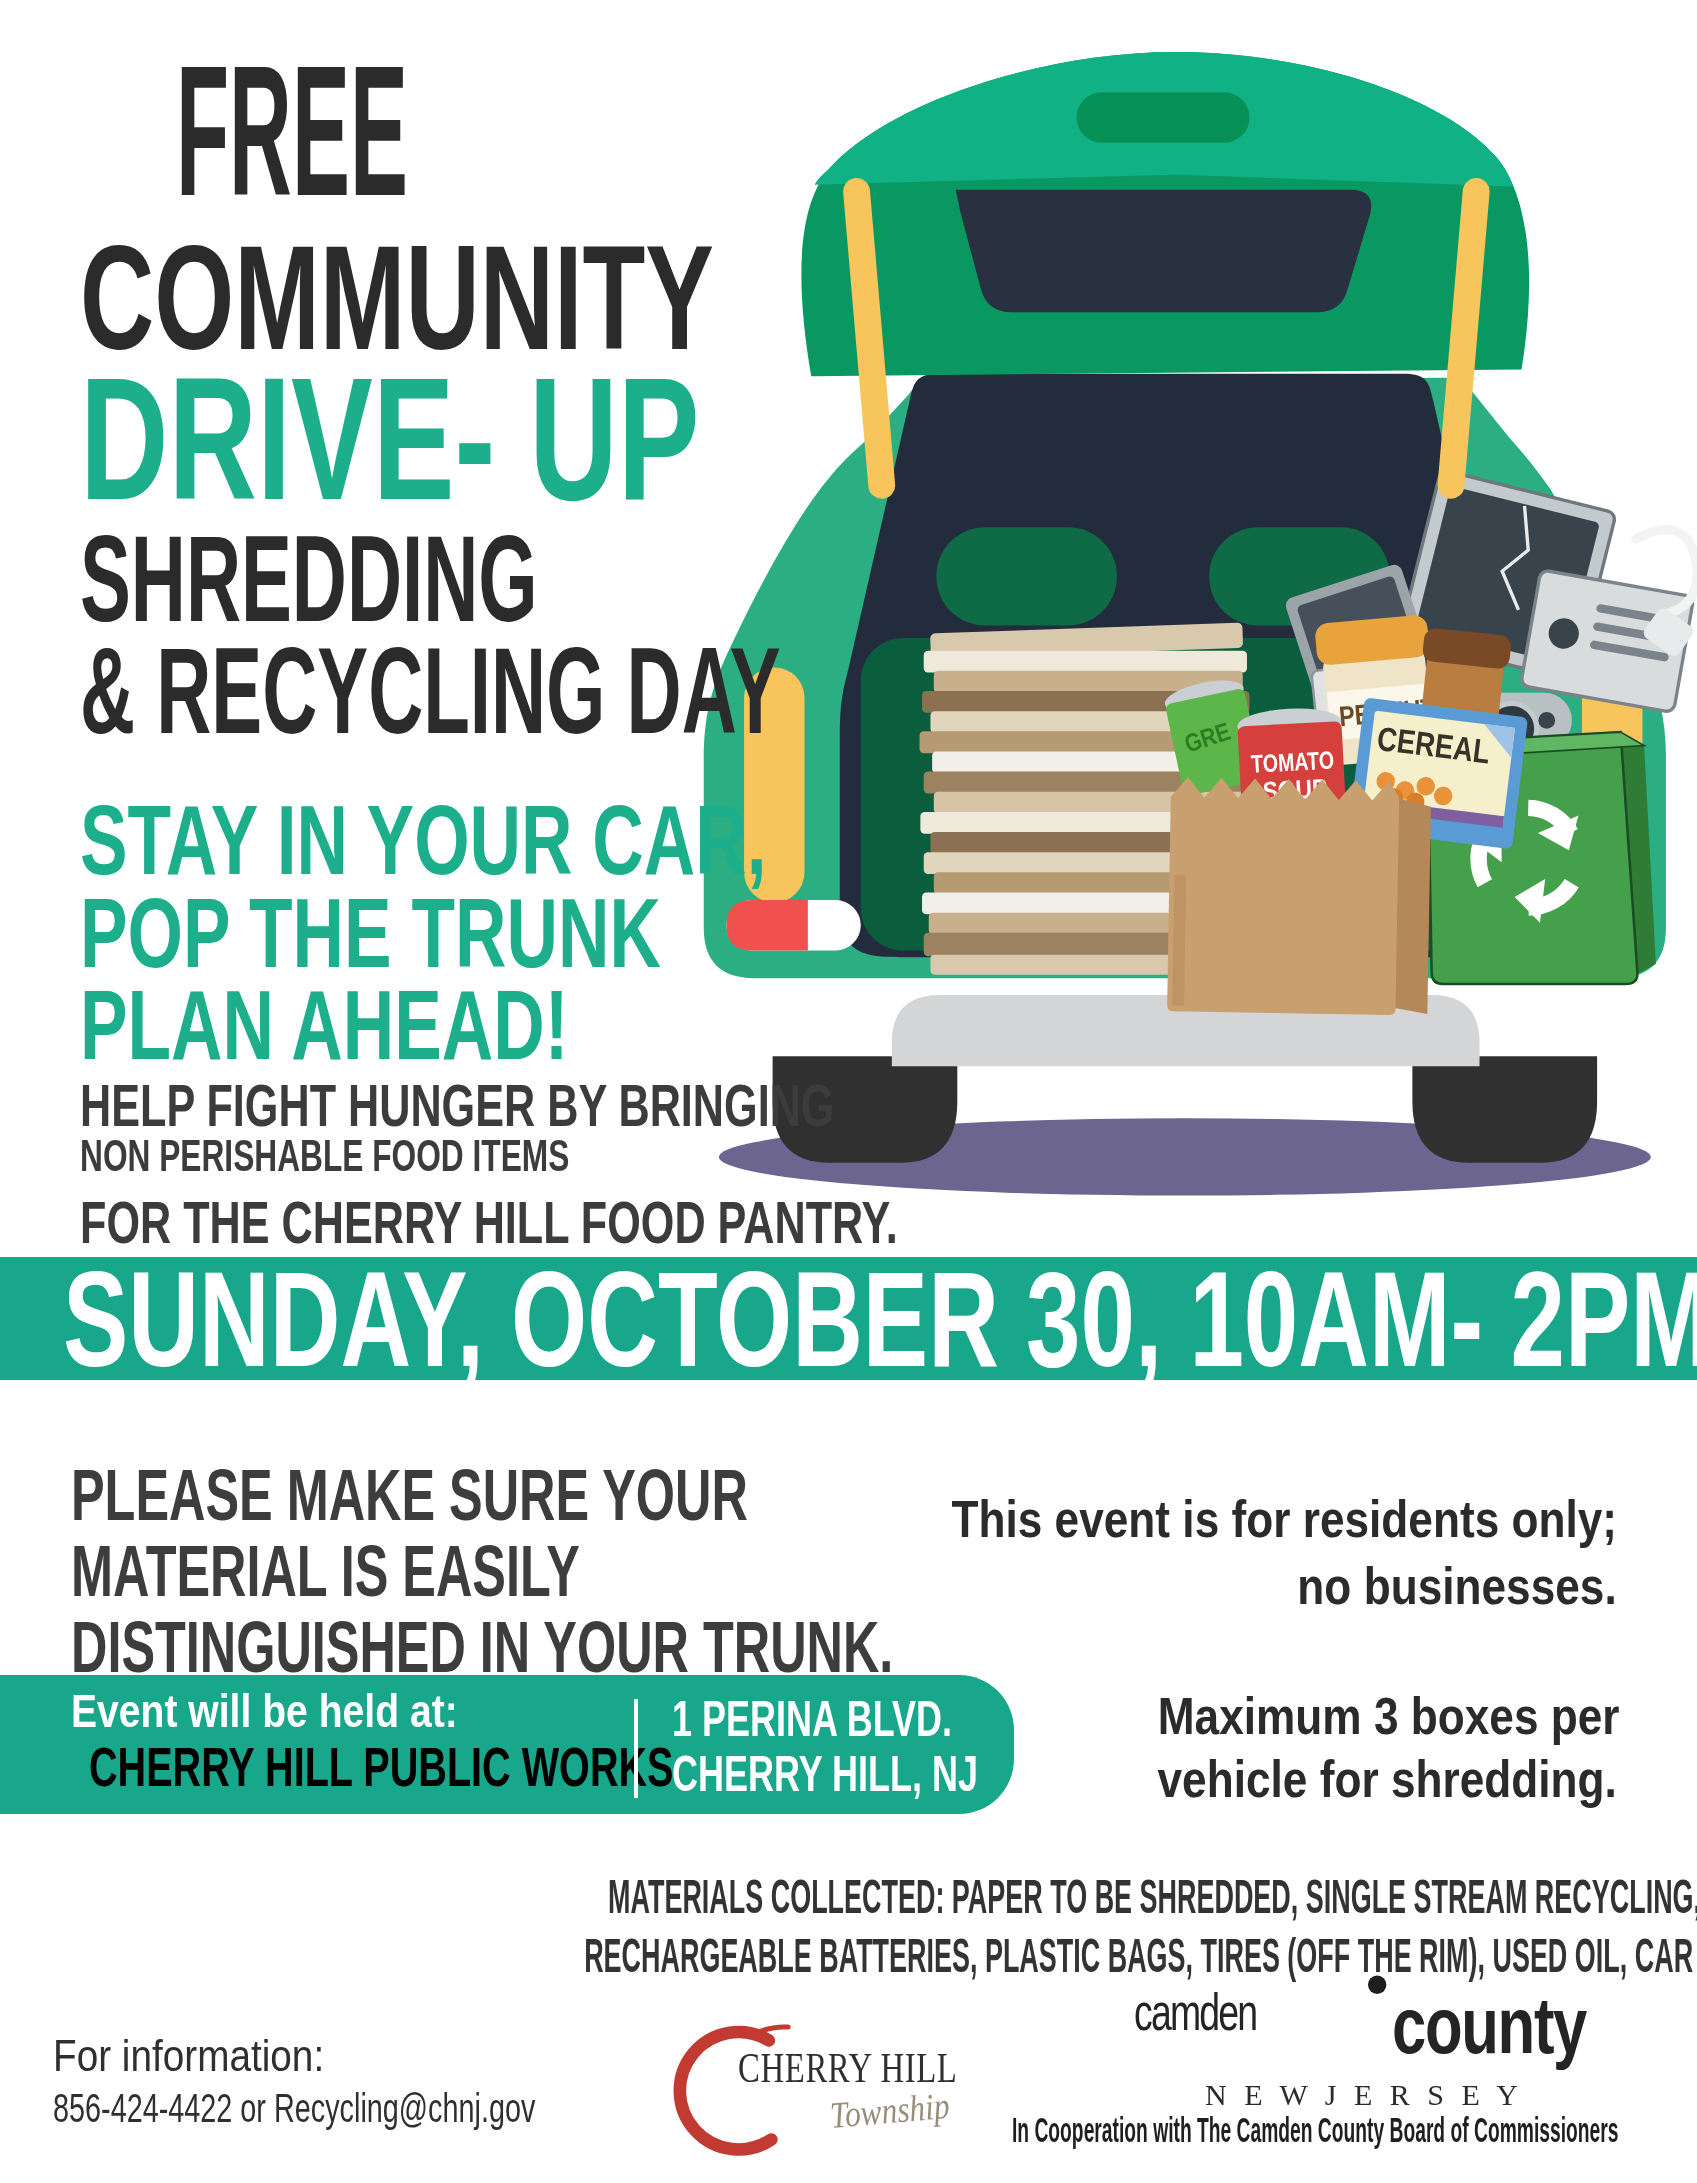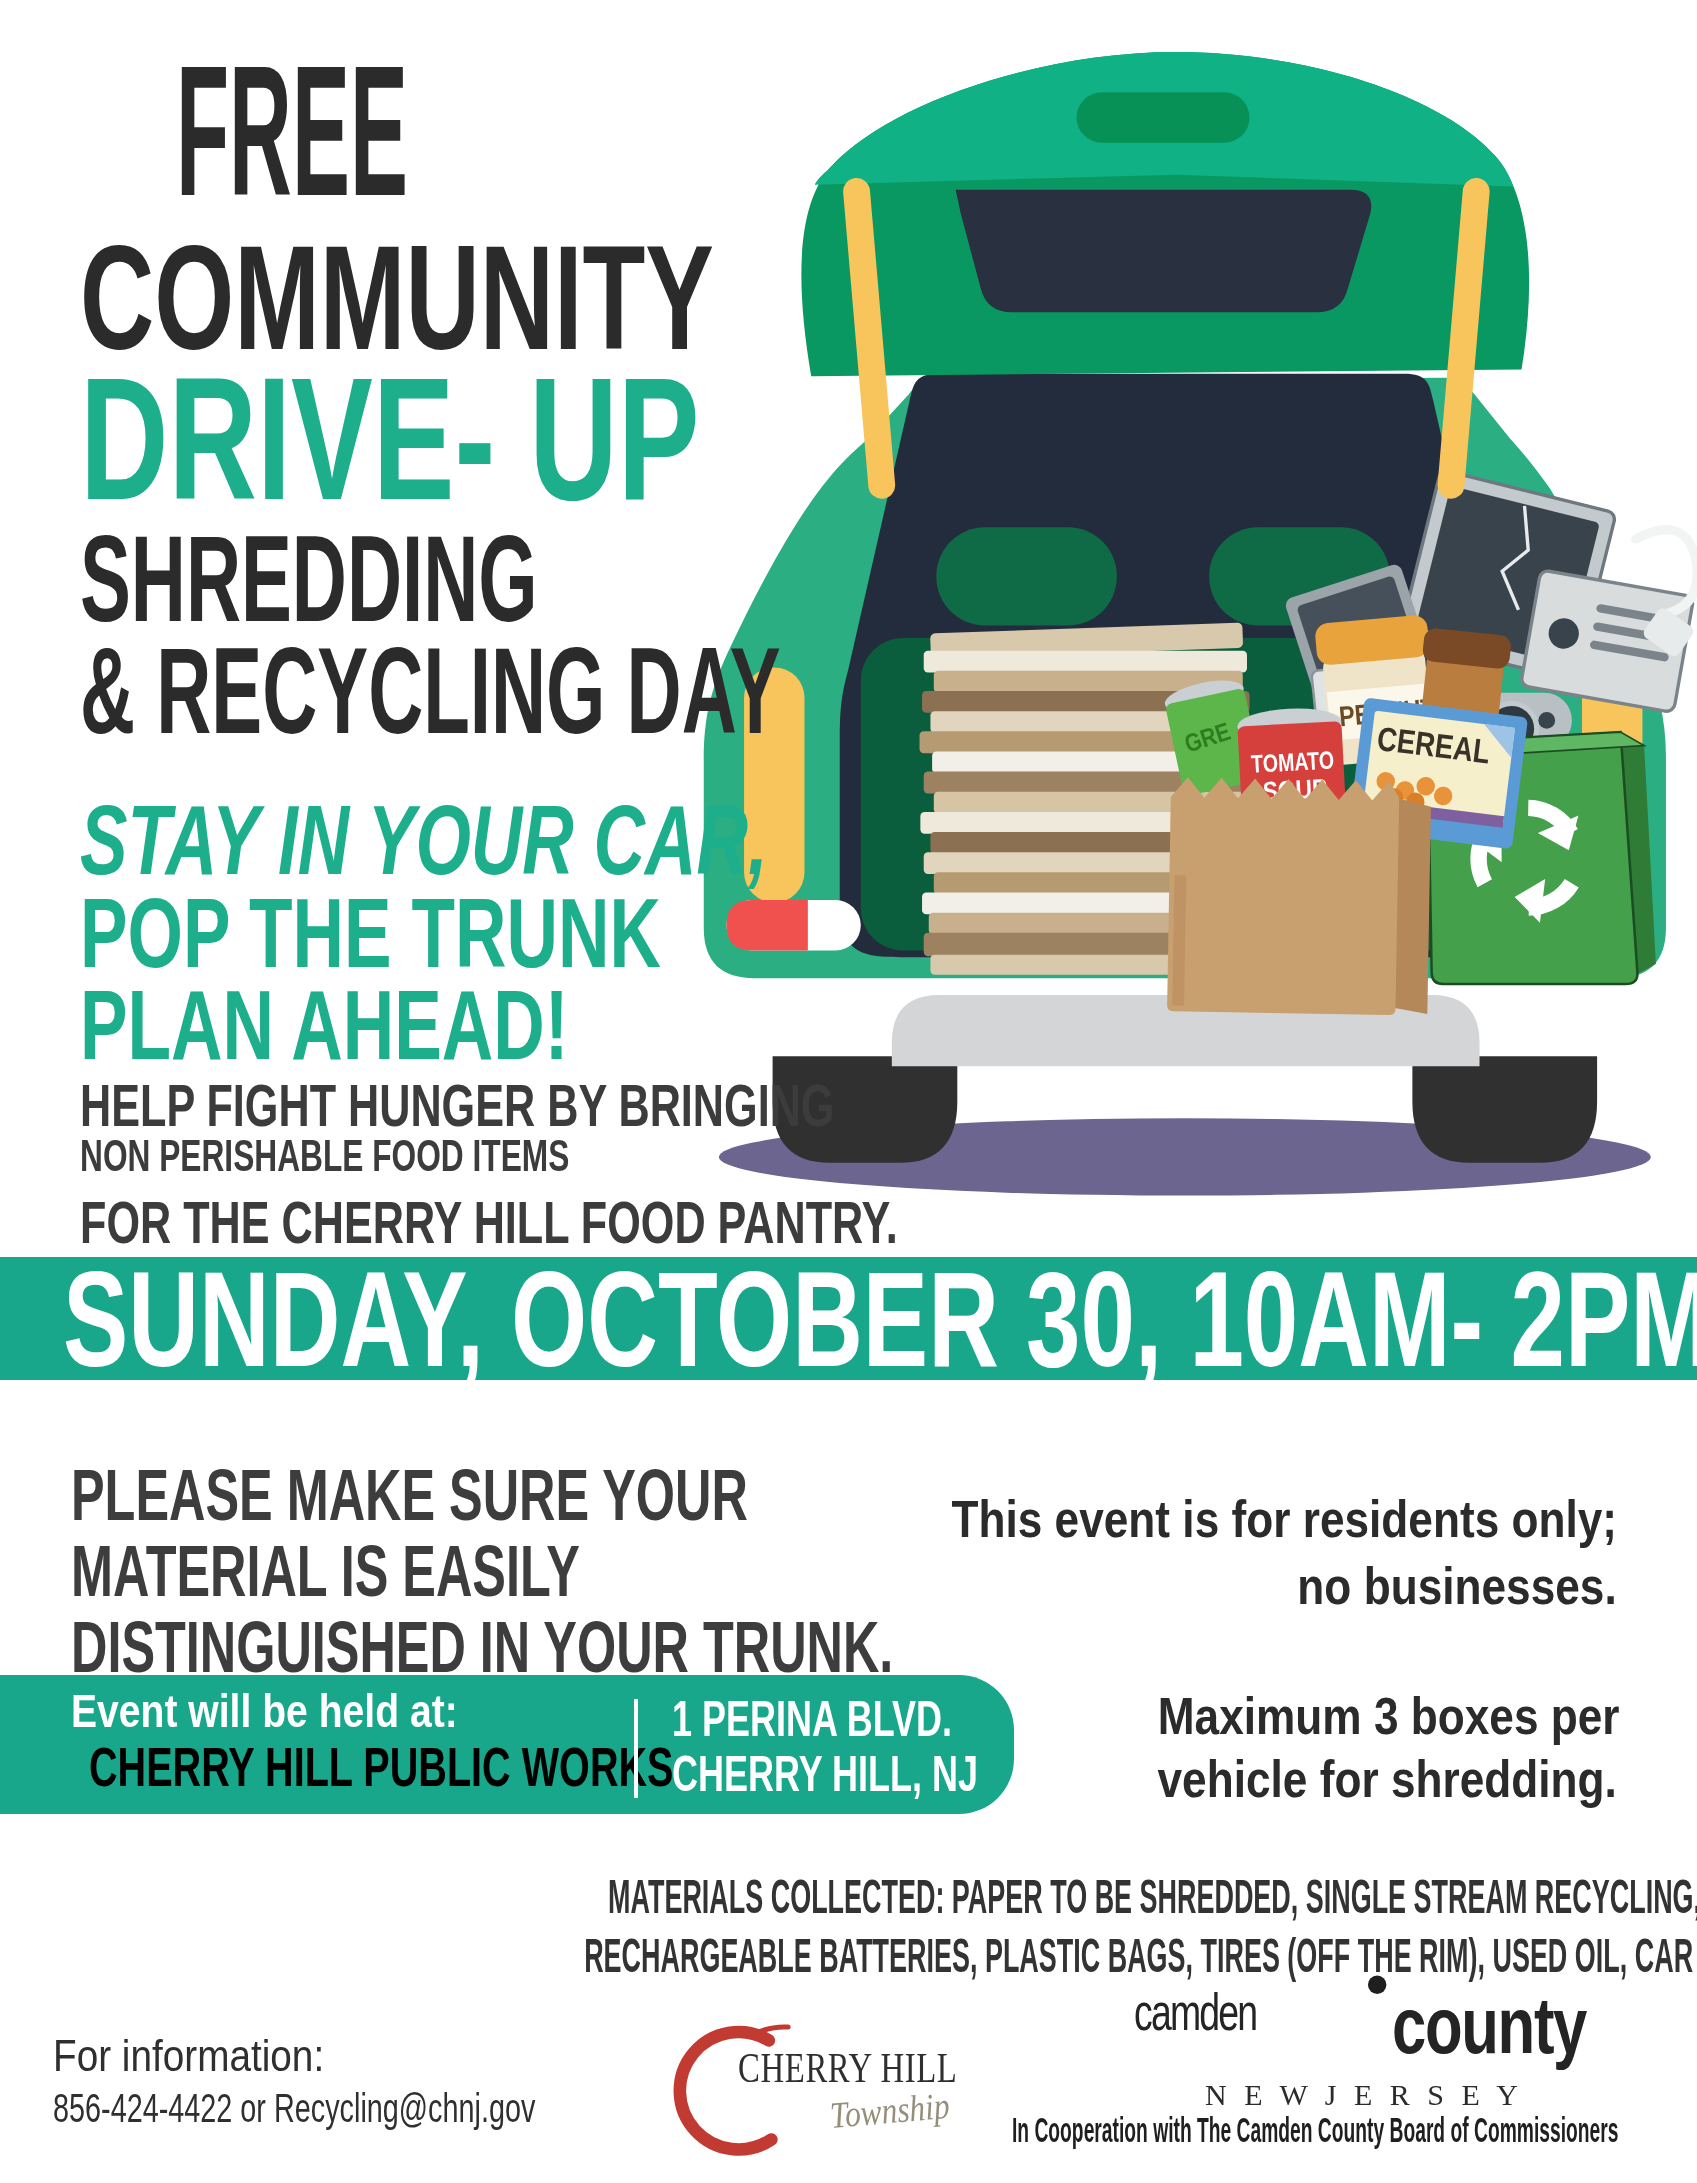--- a/index.html
+++ b/index.html
@@ -223,21 +223,21 @@
   <div class="ln teal" style="left:80px;top:351px;font-size:175px;">
     <span class="cond" style="--sx:.70">DRIVE- UP</span>
   </div>
   <div class="ln dark" style="left:80px;top:517px;font-size:123px;">
     <span class="cond" style="--sx:.62">SHREDDING</span>
   </div>
   <div class="ln dark" style="left:80px;top:629px;font-size:123px;">
     <span class="cond" style="--sx:.62">&amp; RECYCLING DAY</span>
   </div>
 
-  <div class="ln teal" style="left:80px;top:790px;font-size:99px;font-style:italic;">
+  <div class="ln teal" style="left:80px;top:790px;font-size:99px;">
     <span class="cond" style="--sx:.72">STAY IN YOUR CAR,</span>
   </div>
   <div class="ln teal" style="left:80px;top:883px;font-size:99px;">
     <span class="cond" style="--sx:.72">POP THE TRUNK</span>
   </div>
   <div class="ln teal" style="left:80px;top:975px;font-size:99px;">
     <span class="cond" style="--sx:.72">PLAN AHEAD!</span>
   </div>
 
   <div class="ln mid" style="left:80px;top:1076px;font-size:60px;">

